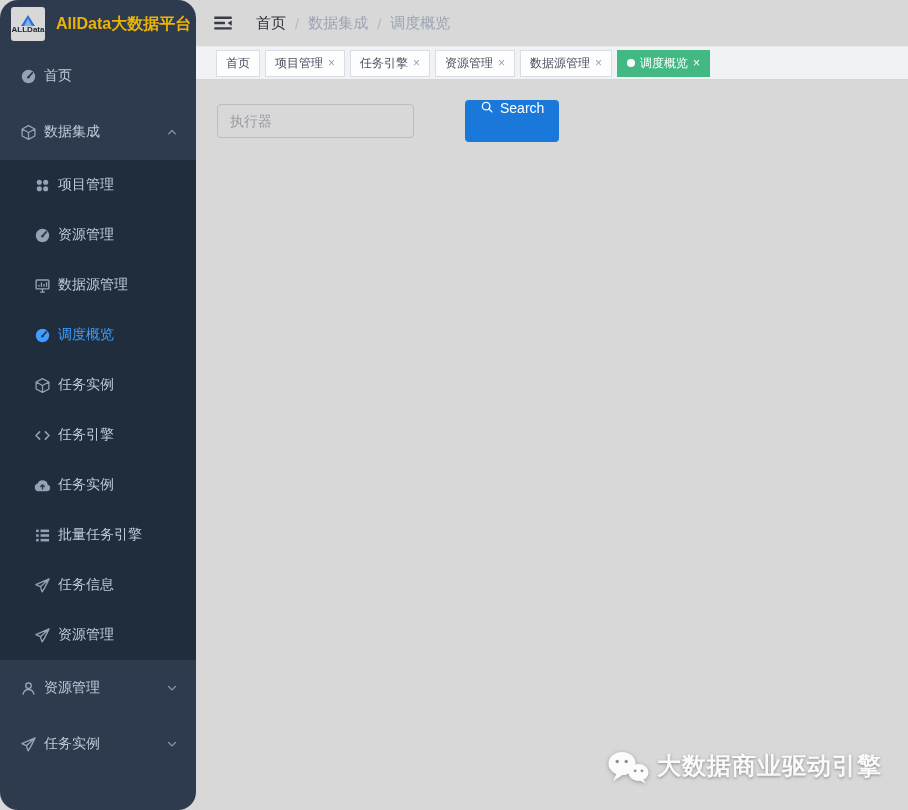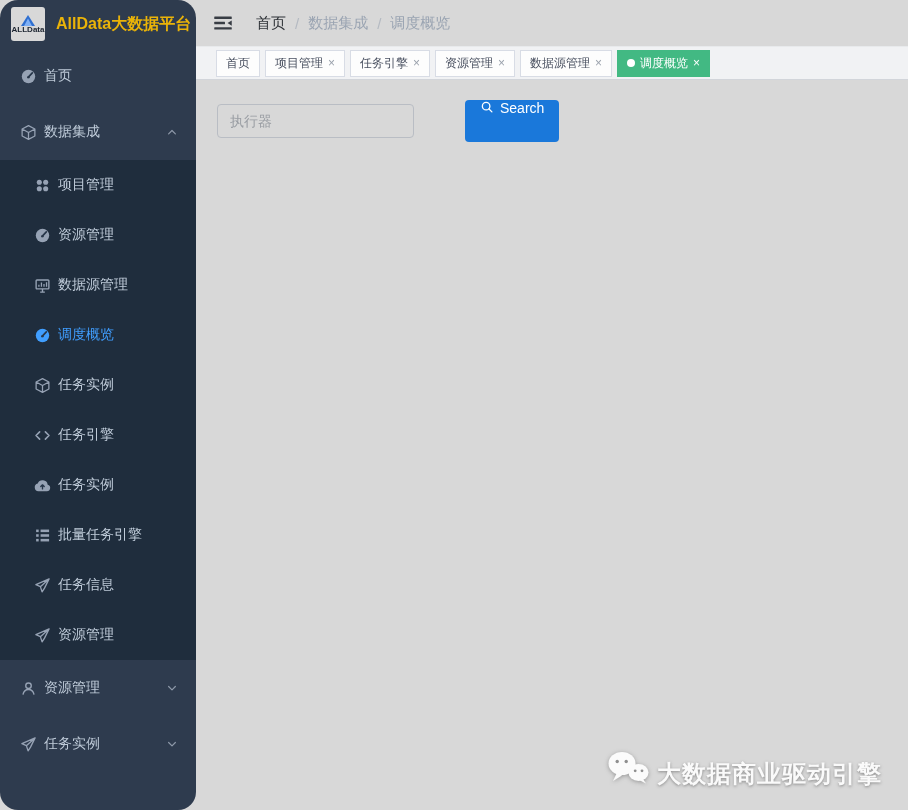--- a/index.html
+++ b/index.html
@@ -38,21 +38,21 @@
   .tag.active { background:var(--tab-active-bg,#42b983); border-color:var(--tab-active-bg,#42b983); color:#ffffff; }
   .tag.active .tab-close { color:#ffffff; }
   .tab-dot { width:8px; height:8px; border-radius:50%; background:#ffffff; display:inline-block; }
 
   .content { flex:1; padding:20px 0 0 21px; position:relative; }
   .search-row { display:flex; align-items:center; gap:7px; }
   .search-input { width:197px; height:34px; border:1px solid #b9bdc4; border-radius:4px; background:transparent; padding:0 12px; font-size:14px; color:#3c4148; outline:none; font-family:inherit; }
   .search-input::placeholder { color:#999da3; }
   .search-btn { height:42px; padding:0 15px; background:var(--button-bg,#1a78da); color:#ffffff; border:none; border-radius:4px; font-size:14px; display:inline-flex; align-items:flex-start; gap:6px; cursor:pointer; font-family:inherit;margin-left:44px; }
 
-  .watermark { position:absolute; right:26px; bottom:20px; display:flex; align-items:flex-end; gap:7px; }
+  .watermark { position:absolute; right:26px; bottom:20px; display:flex; align-items:flex-start; gap:7px; }
   .wm-text { font-size:24px; font-weight:bold; color:#fafafa; letter-spacing:1px; text-shadow:0 1px 3px rgba(70,70,70,0.55); }
   .wm-icon { filter:drop-shadow(0 1px 2px rgba(90,90,90,0.5)); }
 </style>
 </head>
 <body>
 
 <aside class="sidebar">
   <div class="logo-row">
     <div class="logo-box">
       <svg width="16" height="11" viewBox="0 0 16 11">

